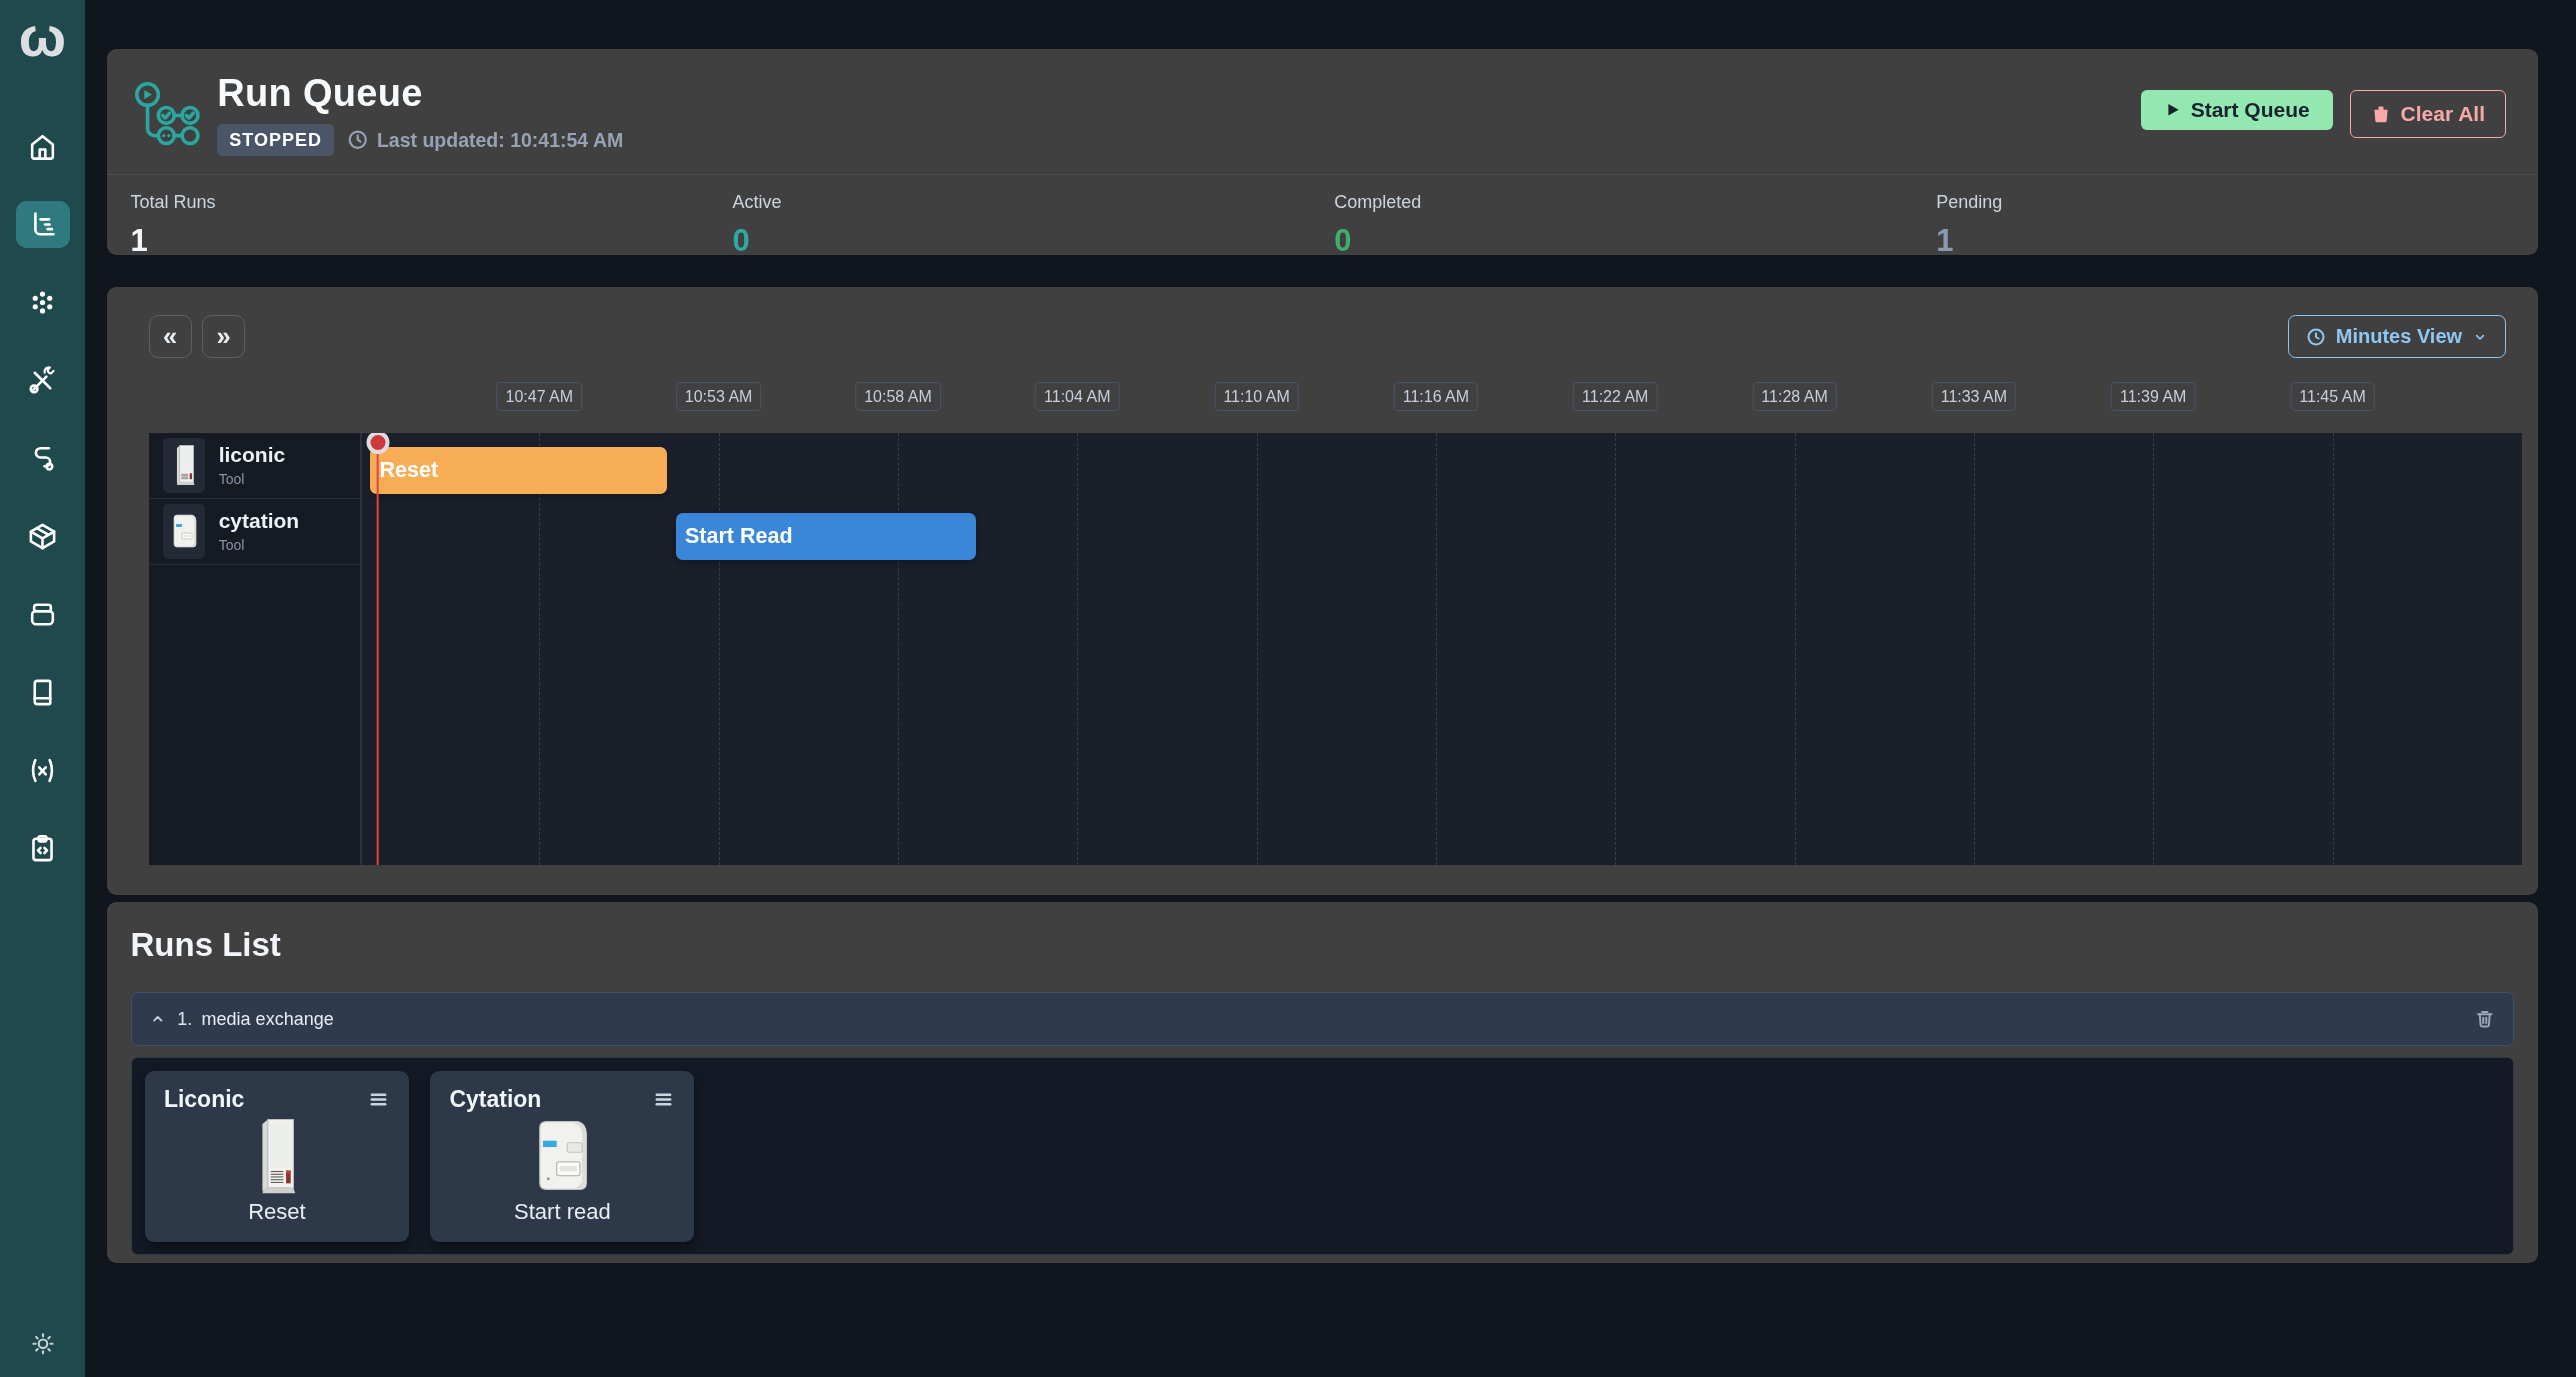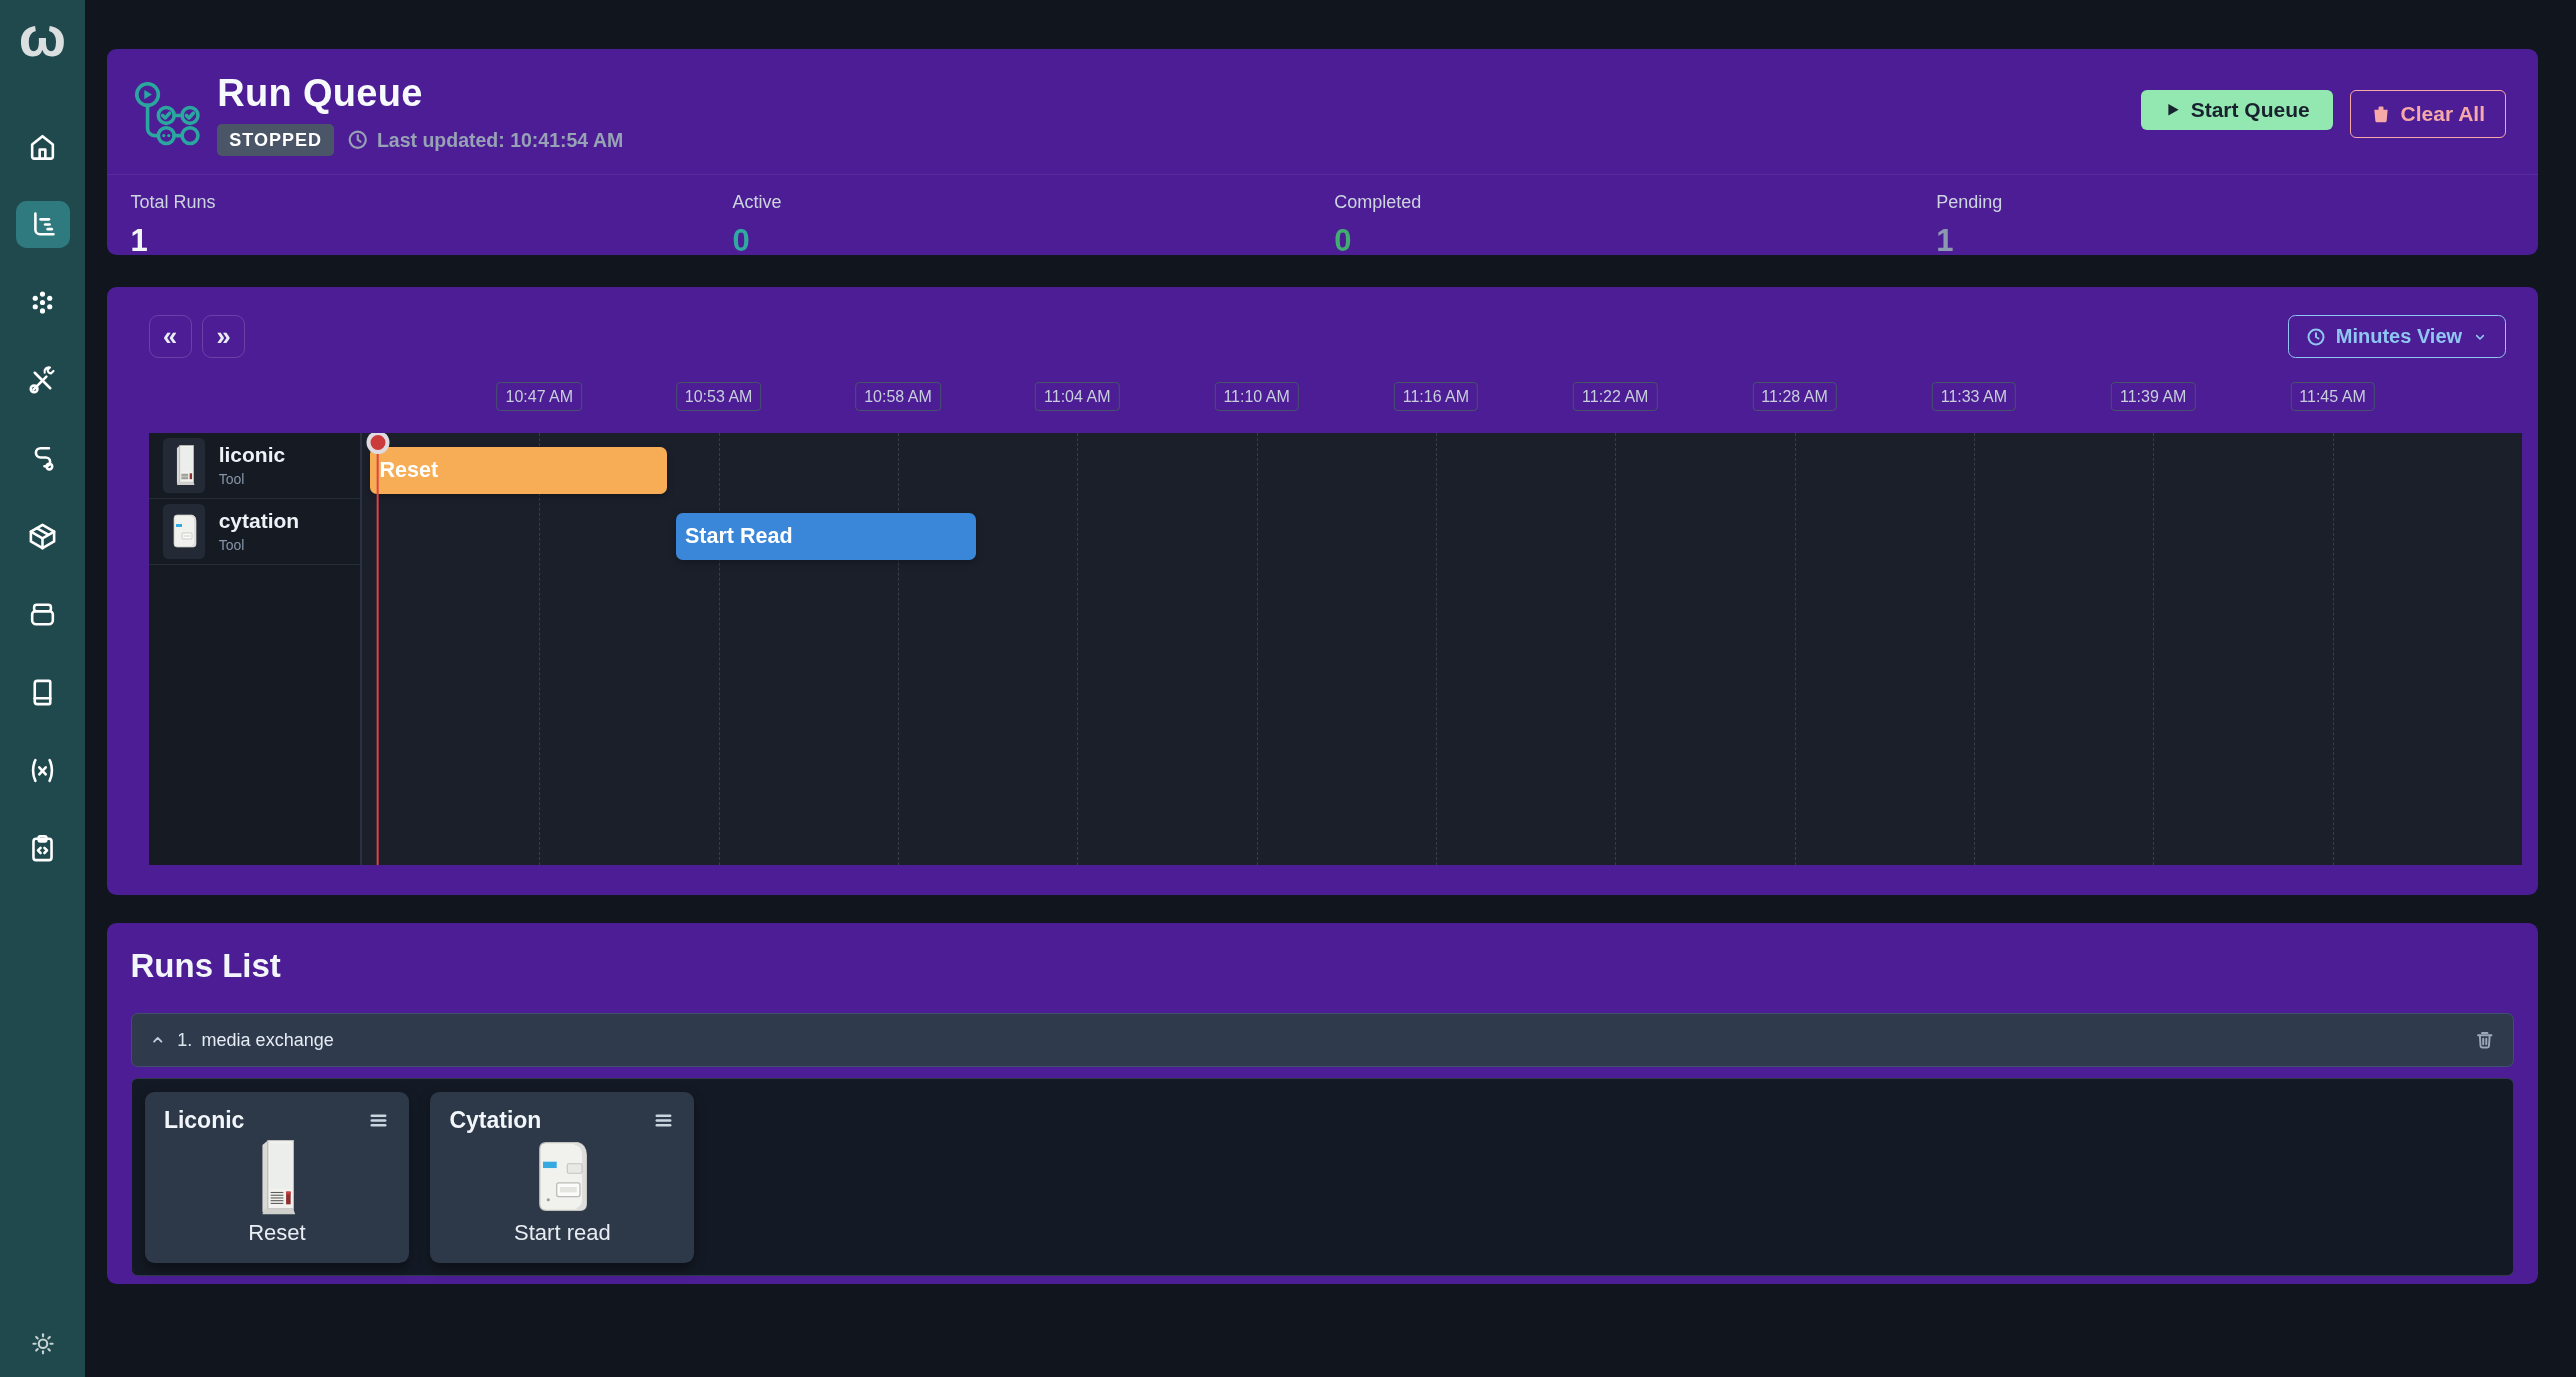--- a/index.html
+++ b/index.html
@@ -26,21 +26,21 @@
   }
   .nav-item.active { background:#2f7a7e; }
   .nav-item svg { width:31px; height:31px; stroke:#ffffff; stroke-width:2; fill:none;
                   stroke-linecap:round; stroke-linejoin:round; }
   .nav-item svg .fill { fill:#ffffff; stroke:none; }
   .theme-toggle { position:absolute; bottom:19px; left:50%; transform:translateX(-50%); }
   .theme-toggle svg { width:25.5px; height:25.5px; stroke:#c6d2d3; stroke-width:2; fill:none; stroke-linecap:round; }
 
   
   .main { flex:1; padding:49px 38px 0 21.5px; }
-  .panel { background:#4c1d95; border-radius:9.4px; }
+  .panel { background:#404040; border-radius:9.4px; }
 
   
   .header-panel { height:206px; }
   .header-top { display:flex; align-items:center; padding:23px 32px 0 24px; }
   .wf-icon { width:72px; height:72px; flex:0 0 72px; }
   .wf-icon svg { width:72px; height:72px; stroke:#2aa79e; fill:none; stroke-width:5; stroke-linecap:round; stroke-linejoin:round; }
   .wf-icon .fillteal { fill:#2aa79e; stroke:none; }
   .title-block { margin-left:14.8px; }
   .page-title { font-size:38px; font-weight:bold; color:#f7fafc; letter-spacing:0.3px; }
   .badge-row { display:flex; align-items:center; gap:13.4px; margin-top:9.4px; }
@@ -99,21 +99,21 @@
     padding-left:9.4px; font-size:21.5px; font-weight:bold; color:#ffffff; cursor:pointer;
     box-shadow:0 2.7px 6.7px rgba(0,0,0,.25); white-space:nowrap; overflow:hidden;
   }
   .now-line { position:absolute; top:0; bottom:0; width:2.7px; background:#e04444; transform:translateX(-50%); }
   .now-dot {
     position:absolute; top:-1.3px; width:23px; height:23px; border-radius:50%;
     background:#cc3b3b; border:4px solid rgba(226,232,240,.92); transform:translateX(-50%);
   }
 
   
-  .runs-panel { margin-top:28px; height:361px; padding:24px 12px 0 24px; }
+  .runs-panel { margin-top:7px; height:361px; padding:24px 12px 0 24px; }
   .runs-title { font-size:33px; font-weight:bold; color:#f2f6fa; }
   .run-row {
     margin-top:28px; height:54px; background:#2f3b4d; border:1.3px solid #41506a;
     border-radius:6.7px; display:flex; align-items:center; padding:0 17.5px; cursor:pointer;
   }
   .run-row svg.chev { width:17.5px; height:17.5px; stroke:#c4cedb; stroke-width:2.6; fill:none; stroke-linecap:round; stroke-linejoin:round; }
   .run-index { font-size:18px; color:#dde4ec; margin-left:10.7px; }
   .run-name { font-size:18px; color:#e6ecf3; margin-left:9.4px; }
   .run-trash { margin-left:auto; background:none; border:none; cursor:pointer; display:flex; }
   .run-trash svg { width:21.5px; height:21.5px; stroke:#9aa7b8; stroke-width:2.2; fill:none; stroke-linecap:round; stroke-linejoin:round; }

